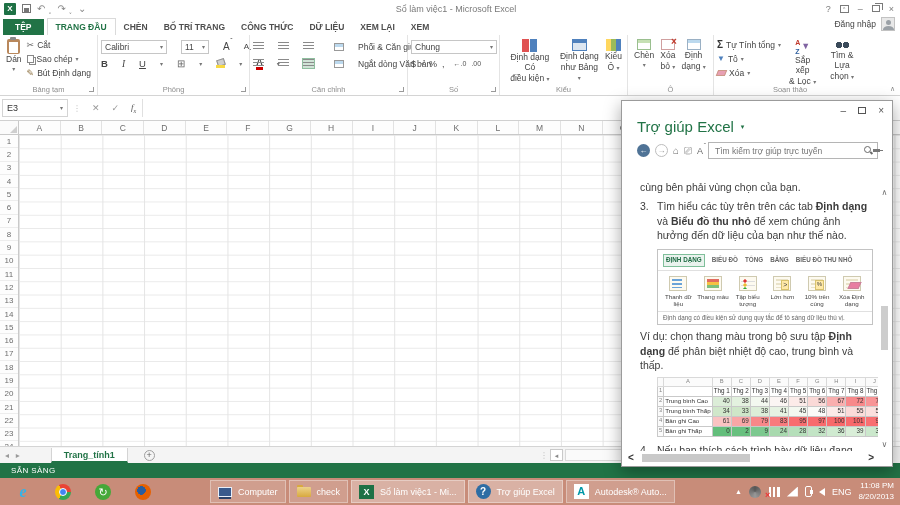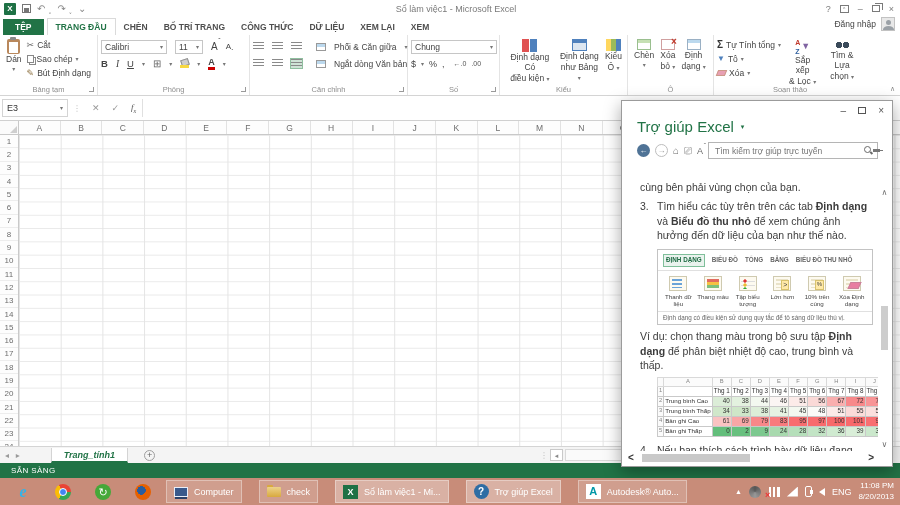--- a/index.html
+++ b/index.html
@@ -38,21 +38,21 @@
   .smallrow{display:flex;align-items:center;gap:3px;height:14px;white-space:nowrap;}
   .dd{font-size:6px;color:#777;line-height:1;}
   .ic{display:inline-flex;align-items:center;justify-content:center;}
   .clip-ic{width:13px;height:15px;background:#b9885c;border-radius:2px;position:relative;}
   .clip-ic::before{content:"";position:absolute;left:3px;top:-2px;width:6px;height:3px;background:#8a8a8a;border-radius:1px;}
   .clip-ic::after{content:"";position:absolute;left:2px;top:3px;right:2px;bottom:1px;background:#fff;}
   .scis{color:#666;font-size:9px;}
   .copy-ic{width:7px;height:8px;border:1px solid #888;background:#fff;box-shadow:2px 2px 0 -1px #fff,2px 2px 0 0 #888;}
   .brush{color:#8a6d3b;font-size:9px;}
   .combo{border:1px solid #c6c6c6;background:#fff;height:14px;display:flex;align-items:center;padding:0 3px;gap:3px;white-space:nowrap;}
-  .fontrow{display:flex;align-items:center;gap:8px;height:17px;}
+  .fontrow{display:flex;align-items:center;gap:14px;height:17px;}
   .bi{font-weight:bold;font-size:9.5px;}
   .it{font-style:italic;font-family:"Liberation Serif",serif;font-size:9.5px;}
   .un{text-decoration:underline;font-size:9.5px;}
   .bord{color:#666;font-size:10px;line-height:1;}
   .fillic{width:9px;height:9px;position:relative;}
   .fillic::before{content:"";position:absolute;left:1px;top:0;width:6px;height:5px;background:#cfcfcf;border:1px solid #909090;transform:rotate(-18deg);}
   .fillic::after{content:"";position:absolute;left:0;bottom:0;width:9px;height:3px;background:#f7d842;}
   .fc{font-weight:bold;font-size:9px;line-height:1;border-bottom:3px solid #c00;color:#444;}
   .al{width:11px;height:9px;background:repeating-linear-gradient(to bottom,#8a8a8a 0 1px,transparent 1px 3px);}
   .al.sel{background-color:#cfe3d6;outline:1px solid #8fbf9f;}
@@ -89,21 +89,21 @@
   .colheads{position:absolute;left:19px;top:0;right:0;height:14px;display:flex;background:#fdfdfd;border-bottom:1px solid #c9c9c9;}
   .colh{flex:0 0 41.7px;text-align:center;font-size:8.5px;color:#6d6d6d;line-height:14px;border-right:1px solid #e2e2e2;}
   .rownums{position:absolute;left:0;top:14px;width:19px;bottom:0;background:#fdfdfd;border-right:1px solid #c9c9c9;overflow:hidden;}
   .rown{height:13.3px;font-size:8px;color:#6d6d6d;display:flex;align-items:center;justify-content:center;border-bottom:1px solid #ededed;}
   .cells{position:absolute;left:19px;top:14px;right:0;bottom:0;
     background-image:linear-gradient(to right,#e4e4e4 1px,transparent 1px),linear-gradient(to bottom,#e9e9e9 1px,transparent 1px);
     background-size:41.7px 100%,100% 13.3px;}
   
   .sheetbar{height:17px;flex:0 0 auto;background:#f4f4f4;border-top:1px solid #d4d4d4;display:flex;align-items:center;font-size:9px;position:relative;}
   .snav{color:#9a9a9a;font-size:8px;margin:0 5px;}
-  .sheettab{background:#fff;color:#217346;font-weight:bold;padding:2px 12px 1px;border-right:1px solid #d4d4d4;border-left:1px solid #d4d4d4;border-bottom:2px solid #217346;margin-left:26px;font-style:italic;}
+  .sheettab{background:#fff;color:#217346;font-weight:bold;padding:2px 12px 1px;border-right:1px solid #d4d4d4;border-left:1px solid #d4d4d4;border-bottom:2px solid #217346;margin-left:26px;}
   .plus{width:11px;height:11px;border:1px solid #9e9e9e;border-radius:50%;color:#666;font-size:9px;line-height:9px;text-align:center;margin-left:16px;}
   .hscroll{position:absolute;left:540px;top:2px;display:flex;align-items:center;gap:2px;}
   .hs-dots{color:#bbb;font-size:8px;}
   .hs-btn{width:13px;height:12px;border:1px solid #c9c9c9;background:#fff;color:#8a8a8a;font-size:7px;text-align:center;line-height:11px;}
   .hs-track{width:66px;height:12px;border:1px solid #d9d9d9;background:#fafafa;}
   .statusbar{height:15px;flex:0 0 auto;background:#217346;color:#fff;font-size:8px;display:flex;align-items:center;padding:0 11px;letter-spacing:.4px;}
   
   .helpwin{position:absolute;left:621px;top:100px;width:272px;height:367px;background:#fff;border:1px solid #9b9b9b;
            box-shadow:0 5px 16px rgba(0,0,0,.35);z-index:5;}
   .h-controls{position:absolute;top:4px;right:8px;display:flex;gap:12px;font-size:10px;color:#555;align-items:center;}
@@ -677,21 +677,21 @@
         <div class="tb-ico">
           <span class="ic-chrome"></span>
         </div>
         <div class="tb-ico">
           <span class="ic-coccoc"></span>
         </div>
         <div class="tb-ico">
           <span class="ic-firefox"></span>
         </div>
       </div>
-    <div id="tb-buttons" style="display:flex;align-items:flex-start;gap:17px;">
+    <div id="tb-buttons" style="display:flex;align-items:flex-start;gap:3px;margin-left:44px;">
         <div class="tb-btn">
           <span class="ic-computer"></span>
           <span>Computer</span>
         </div>
         <div class="tb-btn">
           <span class="ic-folder"></span>
           <span>check</span>
         </div>
         <div class="tb-btn active">
           <span class="ic-excel"></span>

